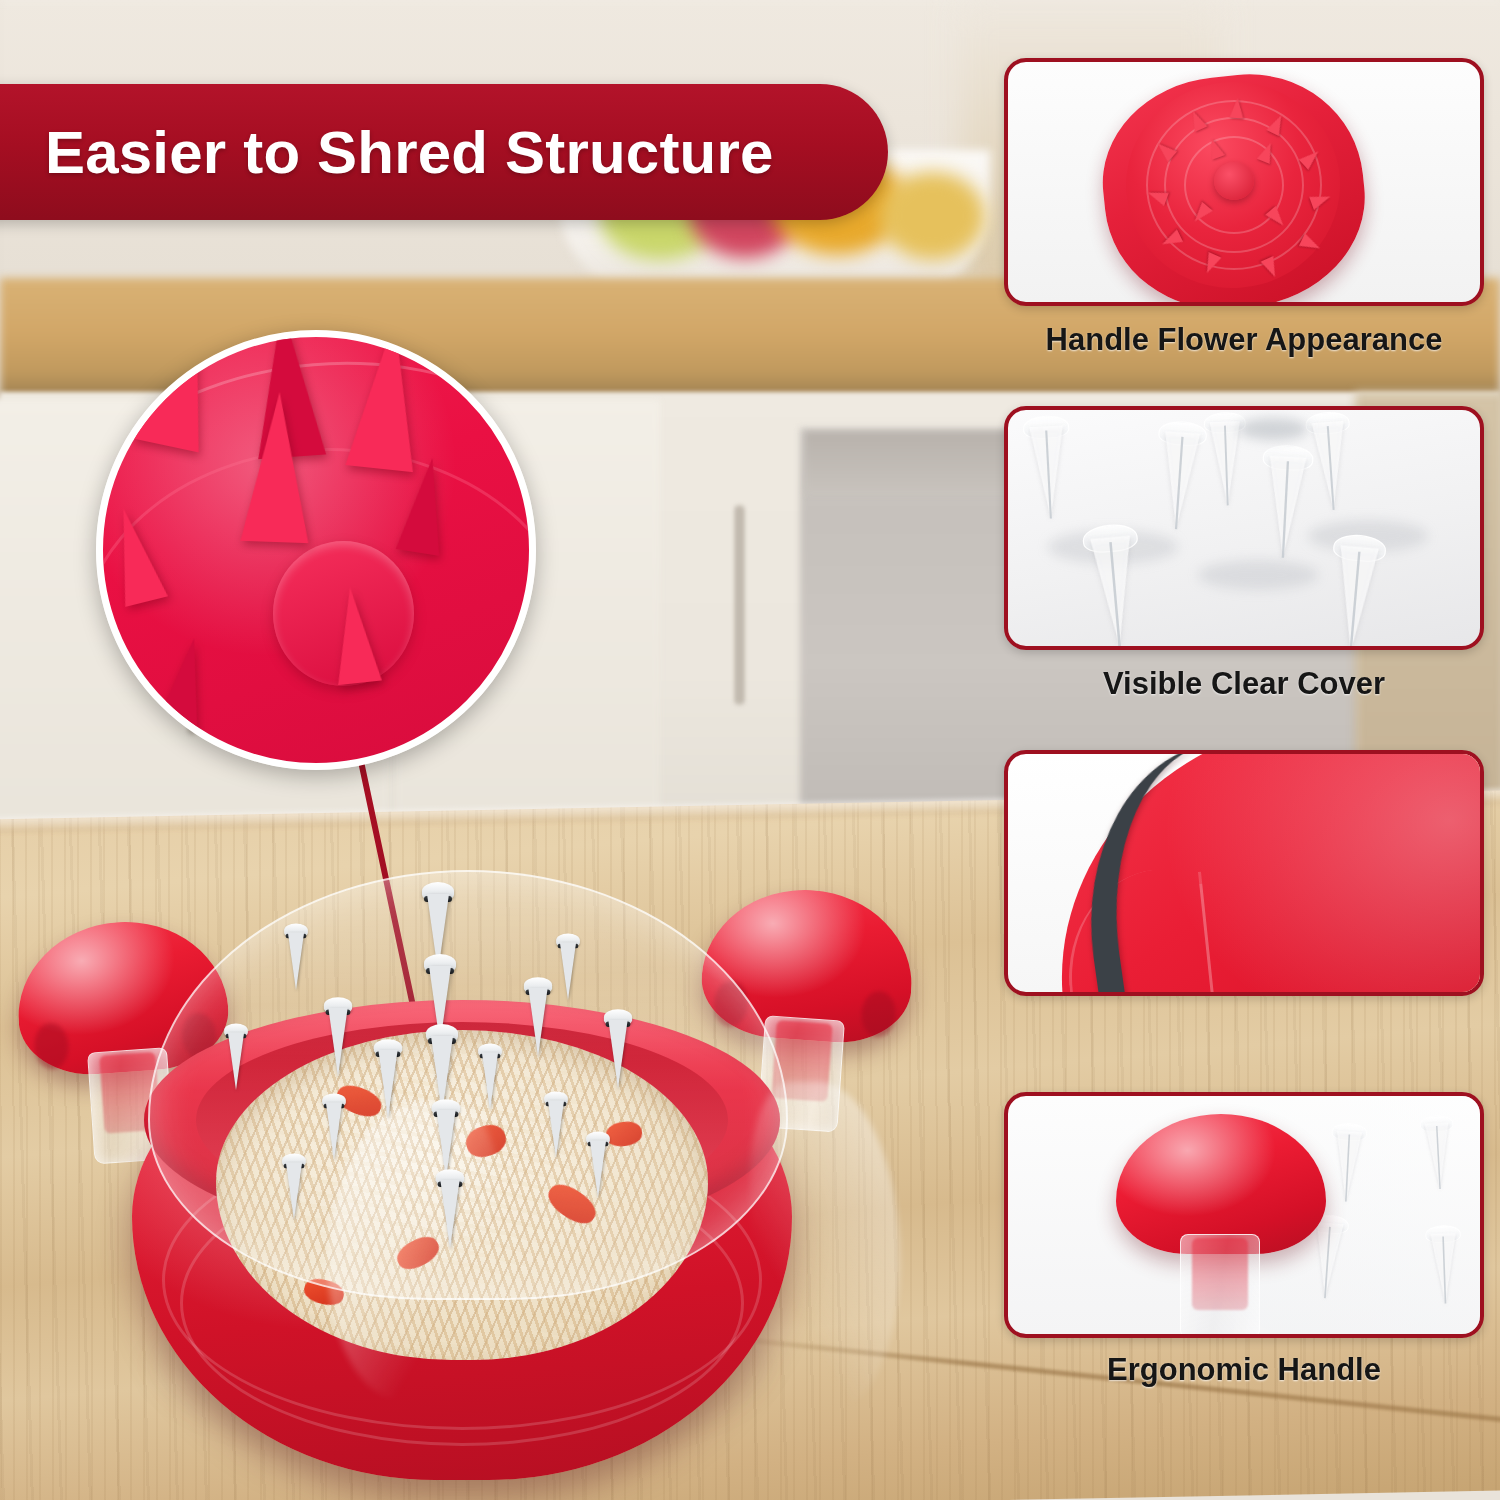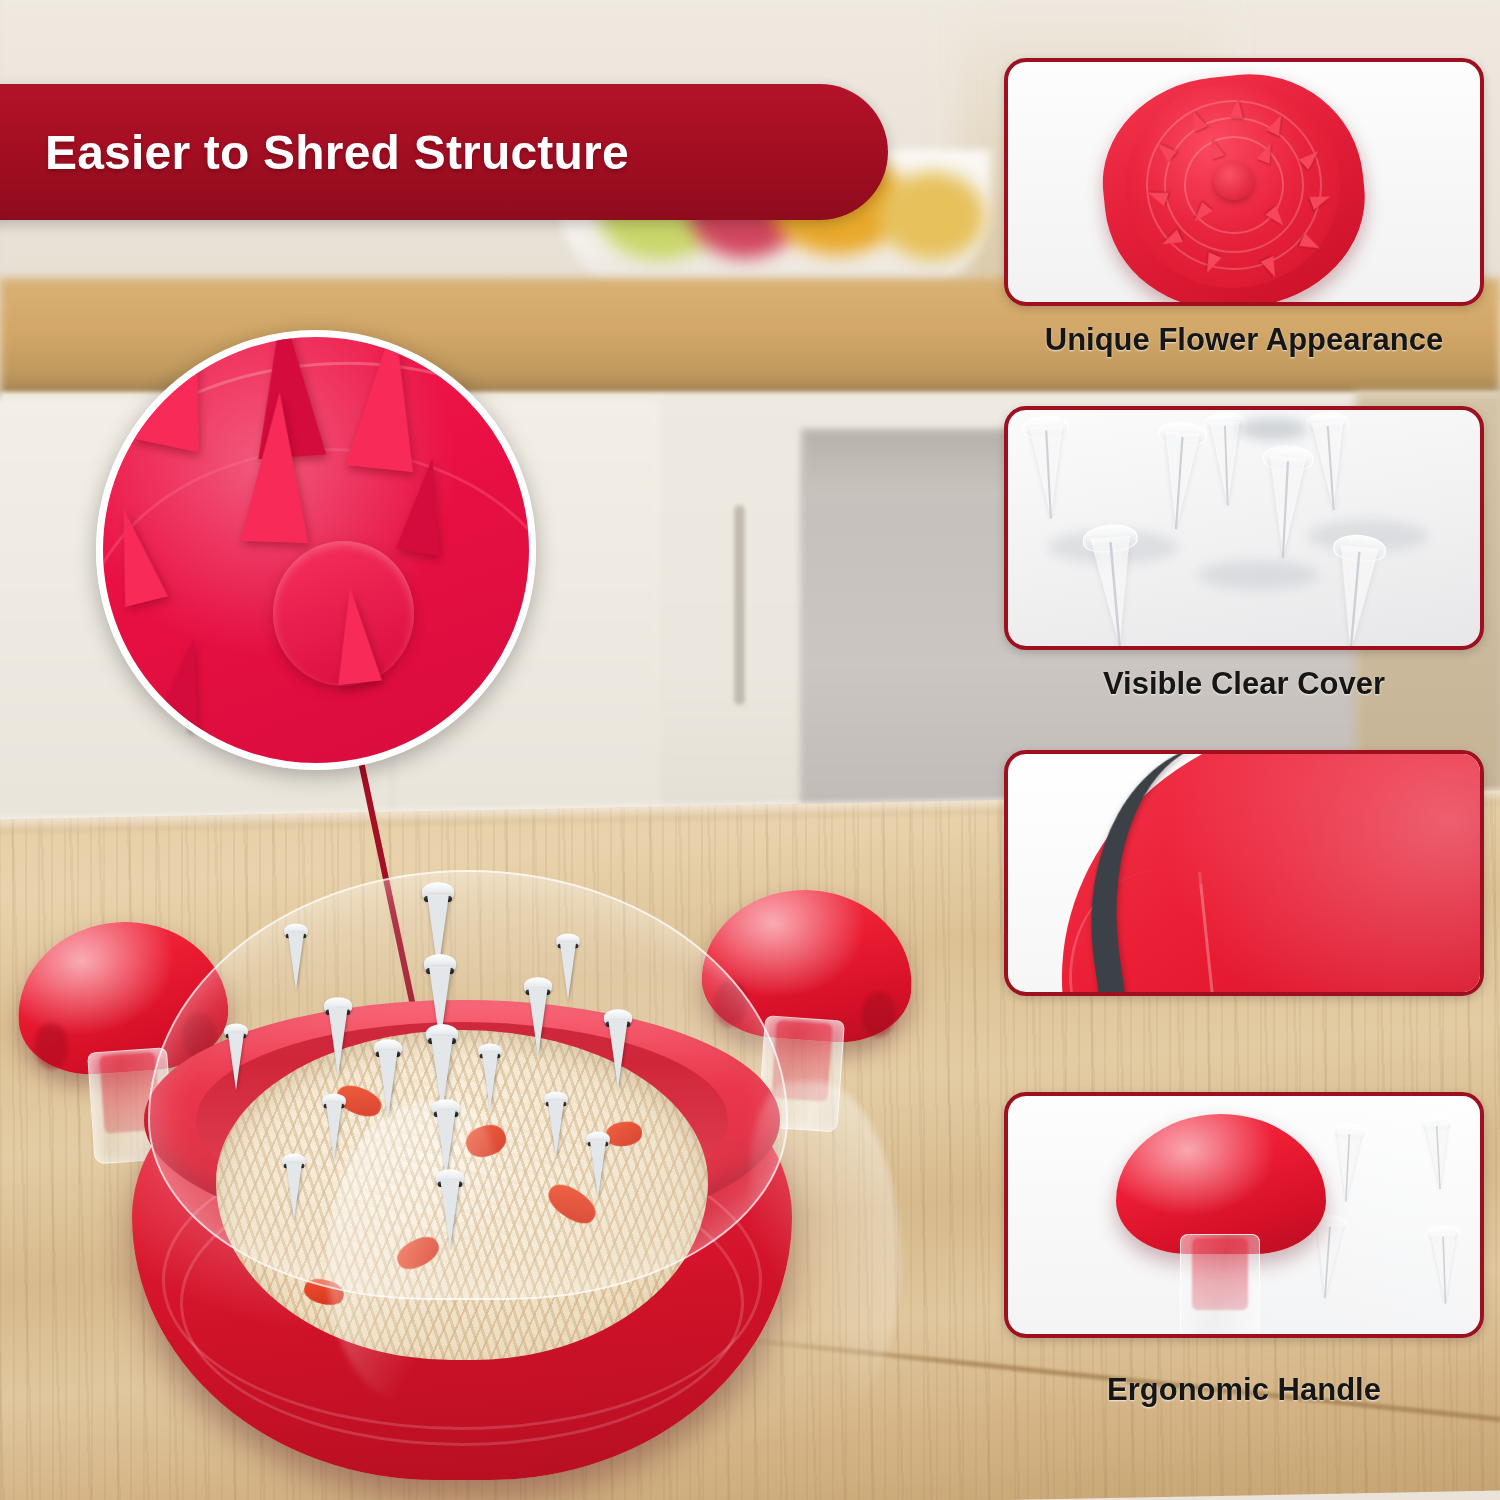--- a/index.html
+++ b/index.html
@@ -117,21 +117,21 @@
   .title-banner {
     position: absolute; left: -60px; top: 84px;
     width: 948px; height: 136px;
     background: linear-gradient(180deg,#b3132a 0%, #a50e22 45%, #8e0c1d 100%);
     border-radius: 0 70px 70px 0;
     display: flex; align-items: center;
     padding-left: 105px;
     box-shadow: 0 4px 14px rgba(0,0,0,.22);
   }
   .title-text {
-    color: #fff; font-size: 48px; font-weight: bold;
+    color: #fff; font-size: 60px; font-weight: bold;
     letter-spacing: .2px; white-space: nowrap;
     text-shadow: 0 2px 4px rgba(0,0,0,.25);
     text-align: right;
   }
 
   
   .magnifier {
     position: absolute; left: 96px; top: 330px;
     width: 440px; height: 440px; border-radius: 50%;
     border: 7px solid #ffffff;
@@ -622,21 +622,21 @@
       <div class="lid-spike" style="left:156px; top:168px; transform:rotate(-116deg);"></div>
       <div class="lid-spike" style="left:296px; top:172px; transform:rotate(116deg);"></div>
       <div class="lid-spike" style="left:196px; top:192px; transform:rotate(-156deg);"></div>
       <div class="lid-spike" style="left:256px; top:196px; transform:rotate(156deg);"></div>
       <div class="lid-spike" style="left:200px; top:76px;  transform:rotate(-20deg);"></div>
       <div class="lid-spike" style="left:252px; top:80px;  transform:rotate(22deg);"></div>
       <div class="lid-spike" style="left:186px; top:142px; transform:rotate(-140deg);"></div>
       <div class="lid-spike" style="left:262px; top:146px; transform:rotate(140deg);"></div>
       <div class="lid-hub"></div>
     </div>
-    <div class="card-label" style="top:322px;">Unique Flower Appearance</div>
+    <div class="card-label" style="top:322px;">Handle Flower Appearance</div>
 
     <div class="card c2">
       <div class="cshadow" style="left:40px;  top:120px; width:130px; height:34px;"></div>
       <div class="cshadow" style="left:190px; top:150px; width:120px; height:30px;"></div>
       <div class="cshadow" style="left:300px; top:110px; width:120px; height:32px;"></div>
       <div class="cspike" style="left:18px;  top:0px;   transform:rotate(-3deg) scale(1.05);">
           <div class="wing"></div>
           <div class="cone"></div>
           <div class="edge"></div>
         </div>
@@ -702,16 +702,16 @@
           <div class="wing"></div>
           <div class="cone"></div>
           <div class="edge"></div>
         </div>
       <div class="c4-knob">
         <div class="cap"></div>
         <div class="stem"></div>
         <div class="stem-red"></div>
       </div>
     </div>
-    <div class="card-label" style="top:1352px;margin-top:20px;">Ergonomic Handle</div>
+    <div class="card-label" style="top:1352px;">Ergonomic Handle</div>
 
   </div>
 </div>
 
 </body></html>

